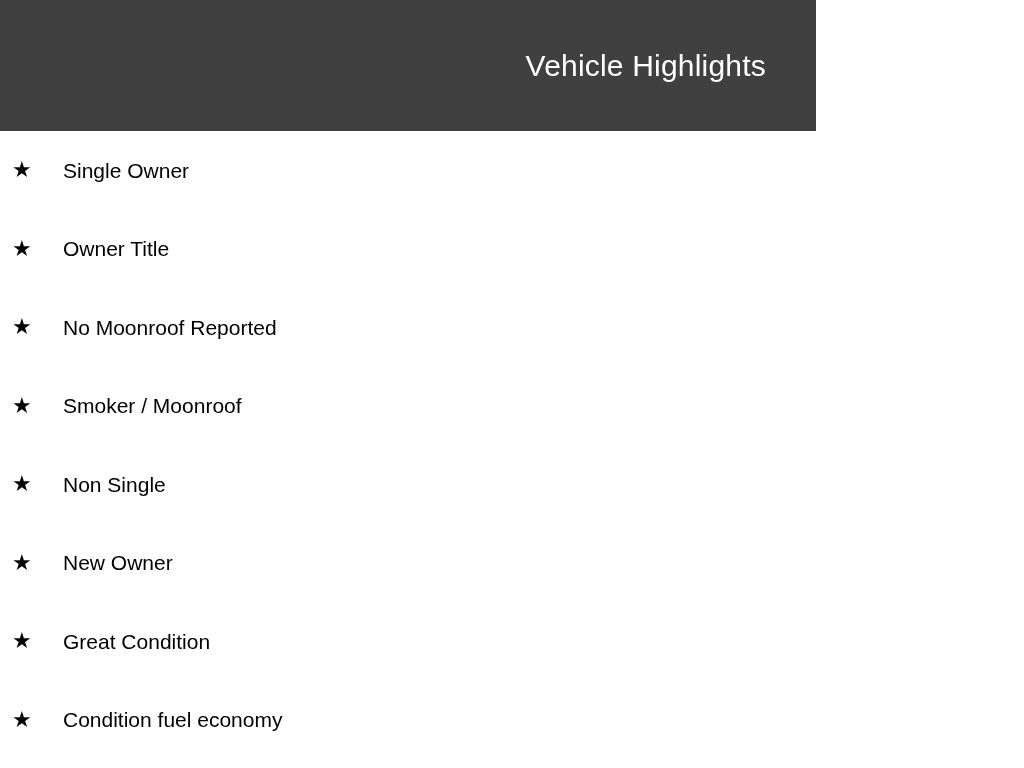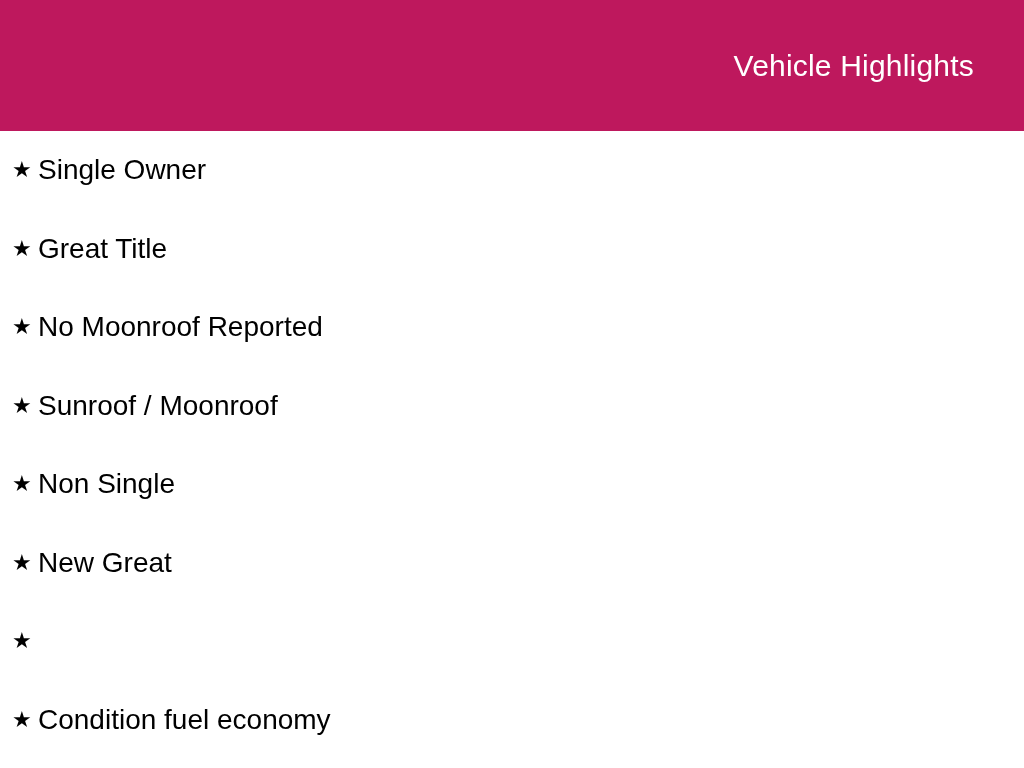--- a/index.html
+++ b/index.html
@@ -16,23 +16,23 @@
   .page {
     position: relative;
     width: 1024px;
     height: 768px;
     background: #ffffff;
   }
   .header-bar {
     position: absolute;
     top: 0;
     left: 0;
-    width: 1024px;
+    width: 816px;
     height: 131px;
-    background: #be185d;
+    background: #404040;
     display: flex;
     align-items: center;
     justify-content: flex-end;
   }
   .header-title {
     color: #ffffff;
     font-size: 30px;
     line-height: 1;
     font-weight: normal;
     padding-right: 50px;
@@ -56,62 +56,64 @@
   }
   .star-icon {
     width: 26px;
     font-size: 22px;
     line-height: 1;
     color: #000000;
     flex: 0 0 auto;
     text-align: left;
   }
   .highlight-label {
-    font-size: 28px;
+    font-size: 21px;
     line-height: 1;
     color: #000000;
     white-space: nowrap;
+    margin-left: 25px;
   }
 </style>
 </head>
 <body>
 
 <div class="page">
 
   <div class="header-bar">
     <div class="header-title">Vehicle Highlights</div>
   </div>
 
   <ul class="highlights-list">
     <li class="highlight-item">
       <span class="star-icon">★</span>
       <span class="highlight-label">Single Owner</span>
     </li>
     <li class="highlight-item">
       <span class="star-icon">★</span>
-      <span class="highlight-label">Great Title</span>
+      <span class="highlight-label">Owner Title</span>
     </li>
     <li class="highlight-item">
       <span class="star-icon">★</span>
       <span class="highlight-label">No Moonroof Reported</span>
     </li>
     <li class="highlight-item">
       <span class="star-icon">★</span>
-      <span class="highlight-label">Sunroof / Moonroof</span>
+      <span class="highlight-label">Smoker / Moonroof</span>
     </li>
     <li class="highlight-item">
       <span class="star-icon">★</span>
       <span class="highlight-label">Non Single</span>
     </li>
     <li class="highlight-item">
       <span class="star-icon">★</span>
-      <span class="highlight-label">New Great</span>
+      <span class="highlight-label">New Owner</span>
     </li>
     <li class="highlight-item">
       <span class="star-icon">★</span>
+      <span class="highlight-label">Great Condition</span>
     </li>
     <li class="highlight-item">
       <span class="star-icon">★</span>
       <span class="highlight-label">Condition fuel economy</span>
     </li>
   </ul>
 
 </div>
 
 </body></html>

